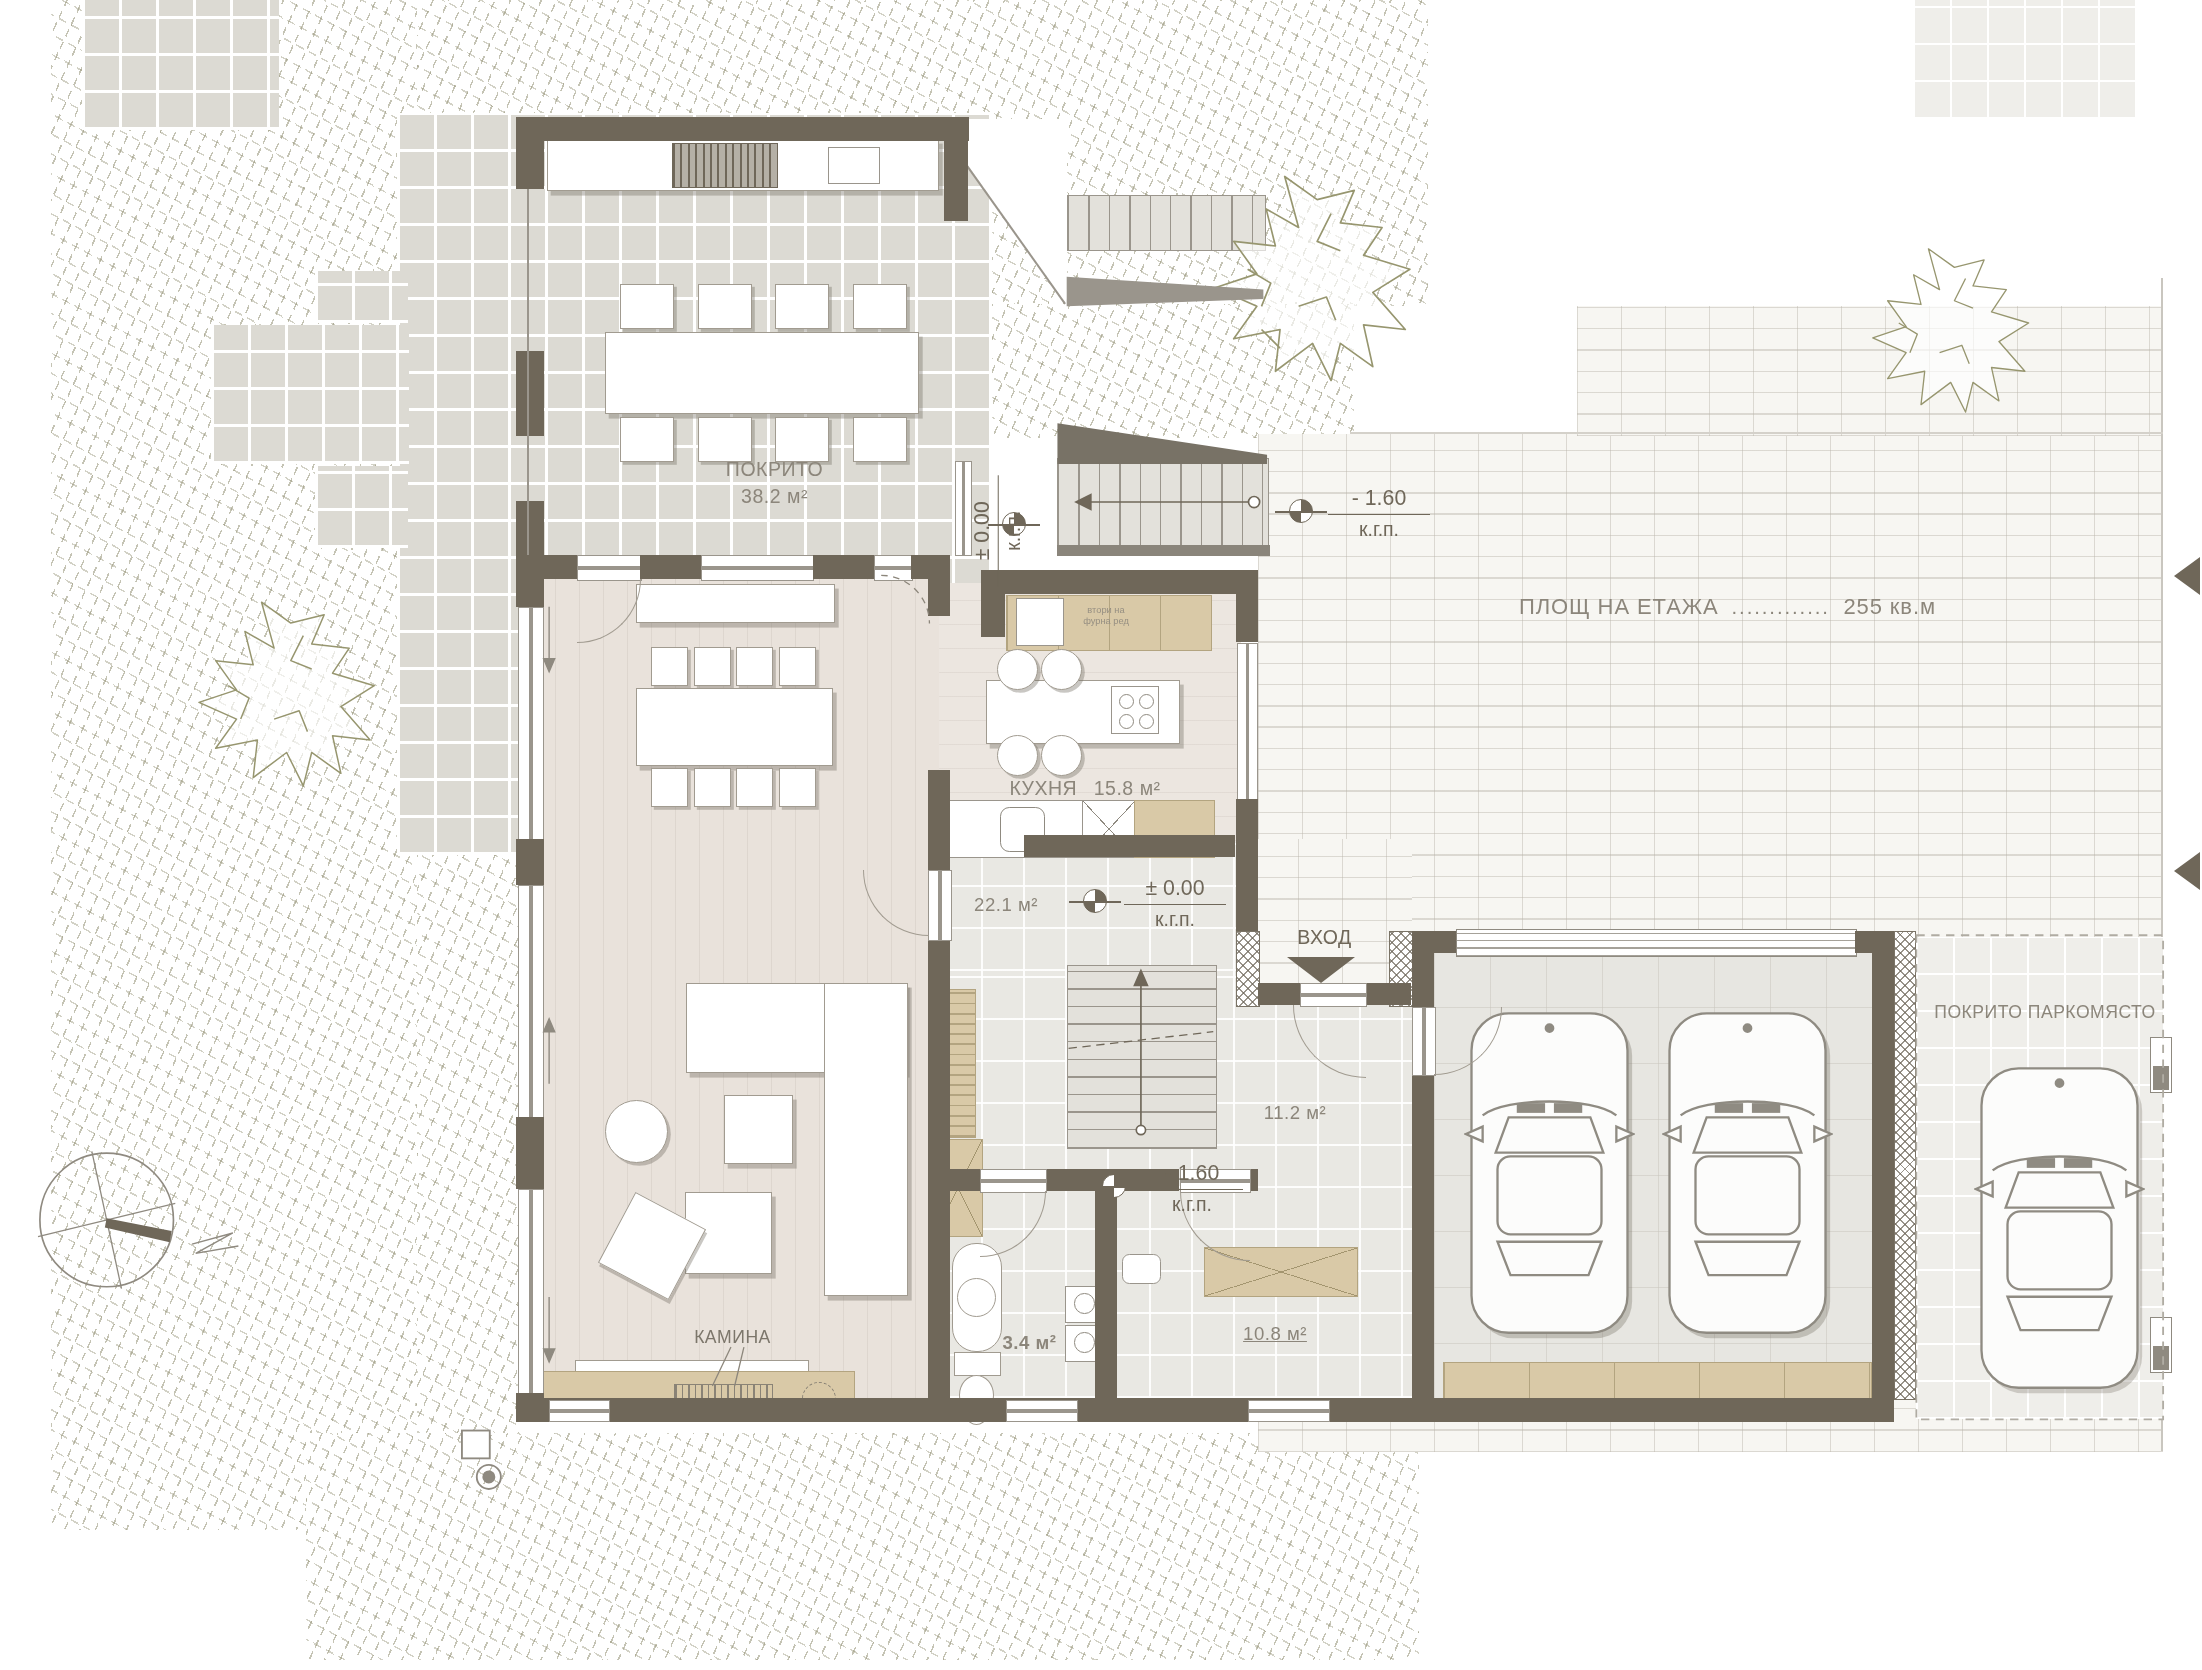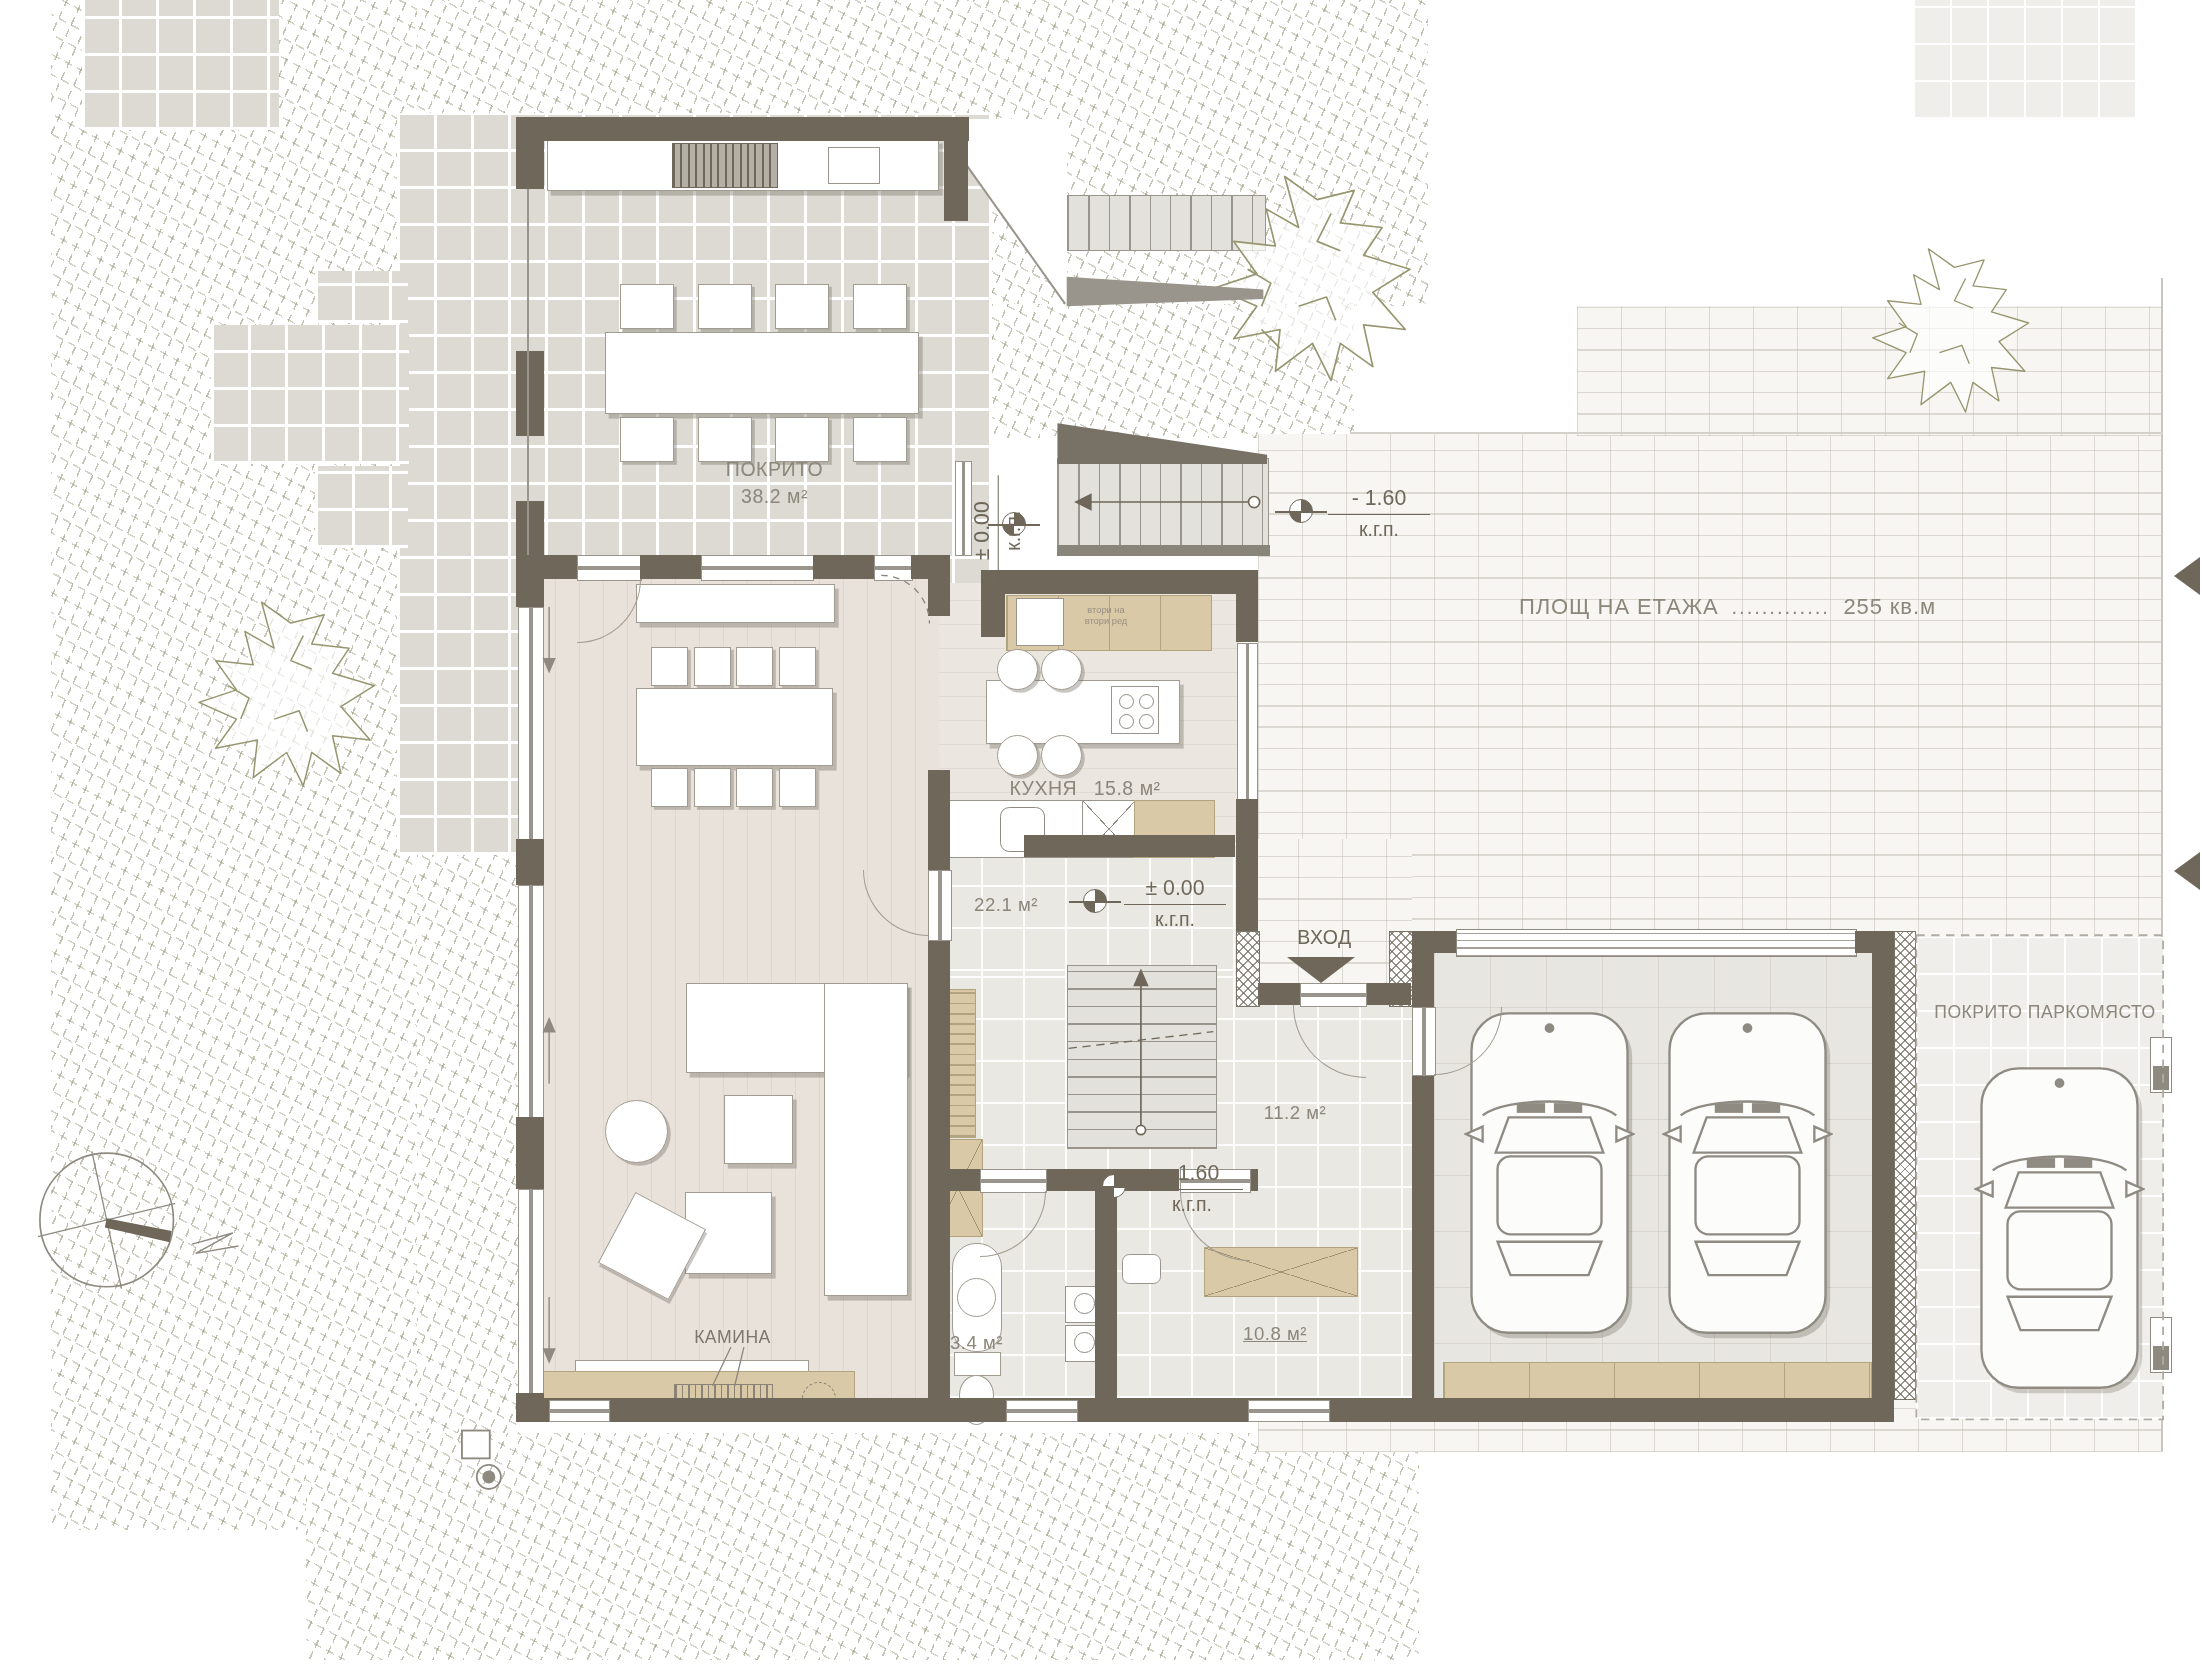--- a/index.html
+++ b/index.html
@@ -372,35 +372,35 @@
   <div class="a lbl" style="left:983px;top:775px;width:204px;display:flex;justify-content:center;gap:16.7px;">
     <span>КУХНЯ</span>
     <span>15.8 м²</span>
   </div>
   <div class="a lbl sm" style="left:955px;top:892px;width:102px;">
     <span>22.1 м²</span>
   </div>
   <div class="a lbl sm" style="left:1244px;top:1100px;width:102px;">
     <span>11.2 м²</span>
   </div>
-  <div class="a lbl sm" style="left:930px;top:1330px;width:93px;">
+  <div class="a lbl sm" style="left:983px;top:1330px;width:93px;font-weight:bold;">
     <span>3.4 м²</span>
   </div>
   <div class="a lbl sm" style="left:1224px;top:1321px;width:102px;text-decoration:underline;">
     <span>10.8 м²</span>
   </div>
   <div class="a lbl" style="left:1929px;top:1000px;width:232px;font-size:17.6px;">
     <span>ПОКРИТО ПАРКОМЯСТО</span>
   </div>
   <div class="a lbl" style="left:649px;top:1325px;width:167px;font-size:17.6px;color:#7c766b;">
     <span>КАМИНА</span>
   </div>
   <div class="a note" style="left:1069px;top:605px;width:74px;">
     <div>втори на</div>
-    <div>втори ред</div>
+    <div>фурна ред</div>
   </div>
 
   <div class="a lbl" style="left:1269px;top:924px;width:111px;color:#6f6759;">
     <span>ВХОД</span>
   </div>
   <div class="a tri-down" style="left:1287px;top:957px;"></div>
 
   <div class="a" style="left:1519px;top:594px;width:417px;display:flex;align-items:baseline;gap:13px;color:#8c867b;font-size:22px;letter-spacing:0.9px;">
     <span>ПЛОЩ НА ЕТАЖА</span>
     <span class="leader">.....................................</span>

